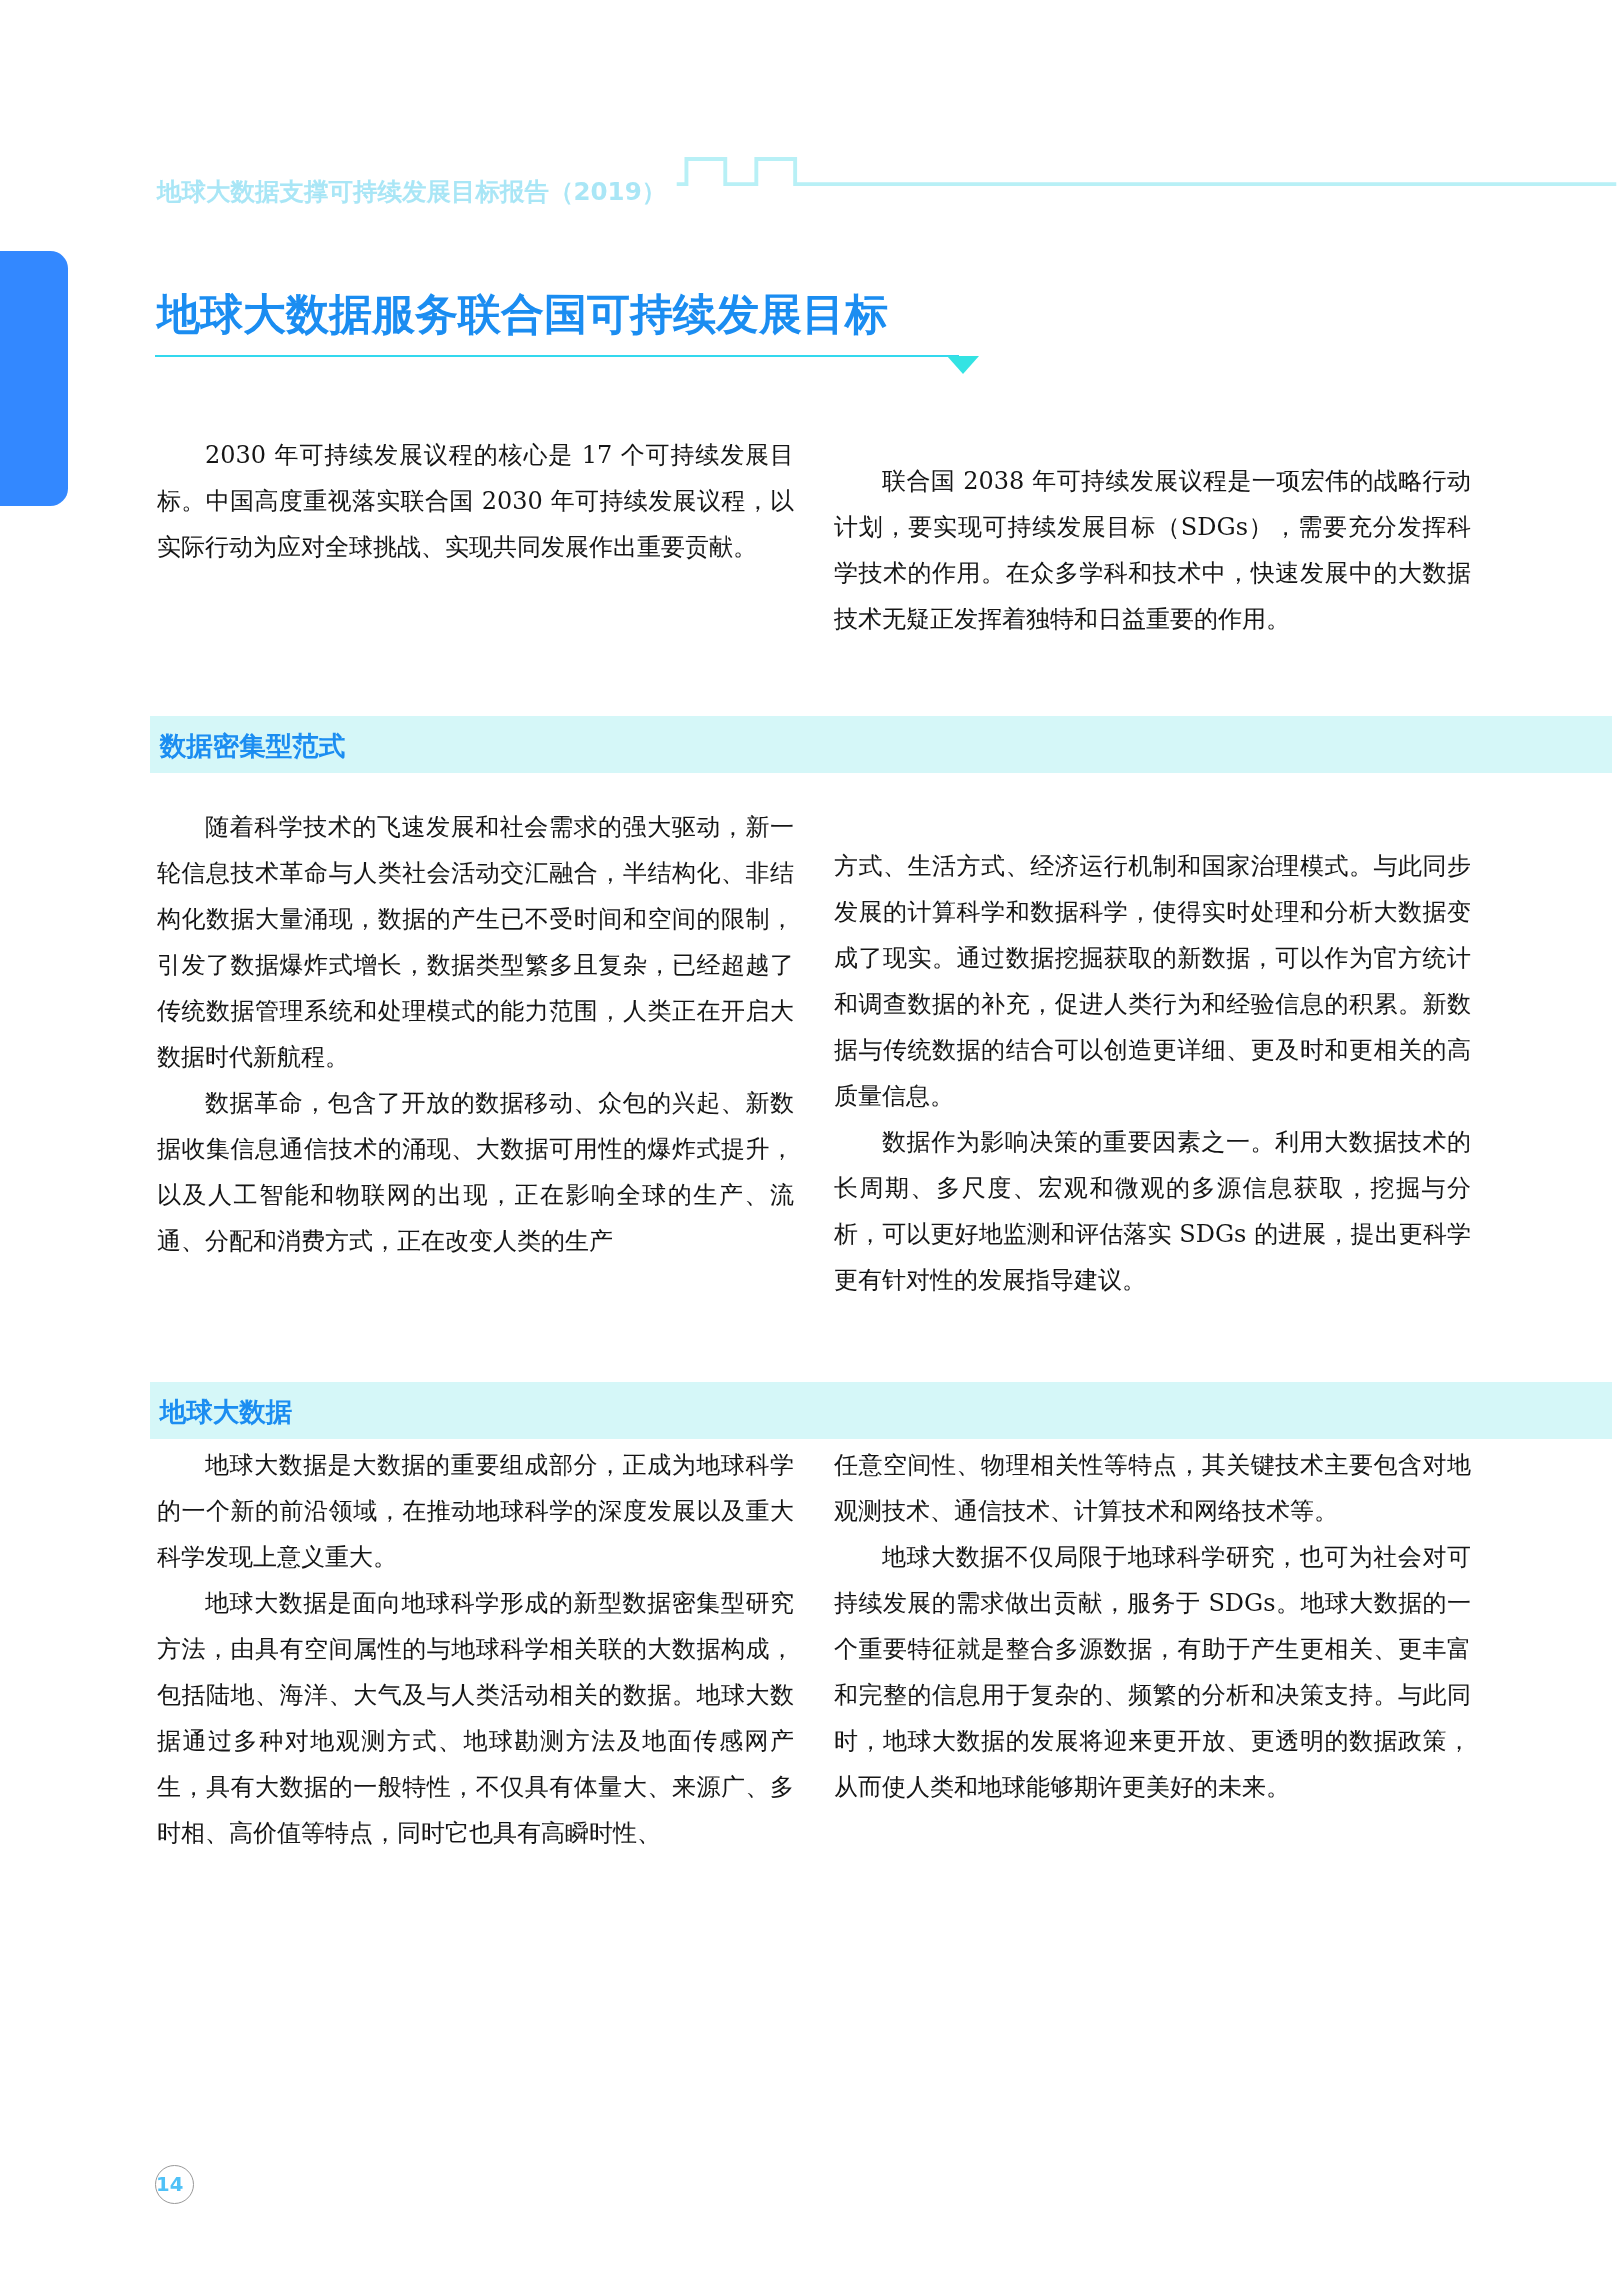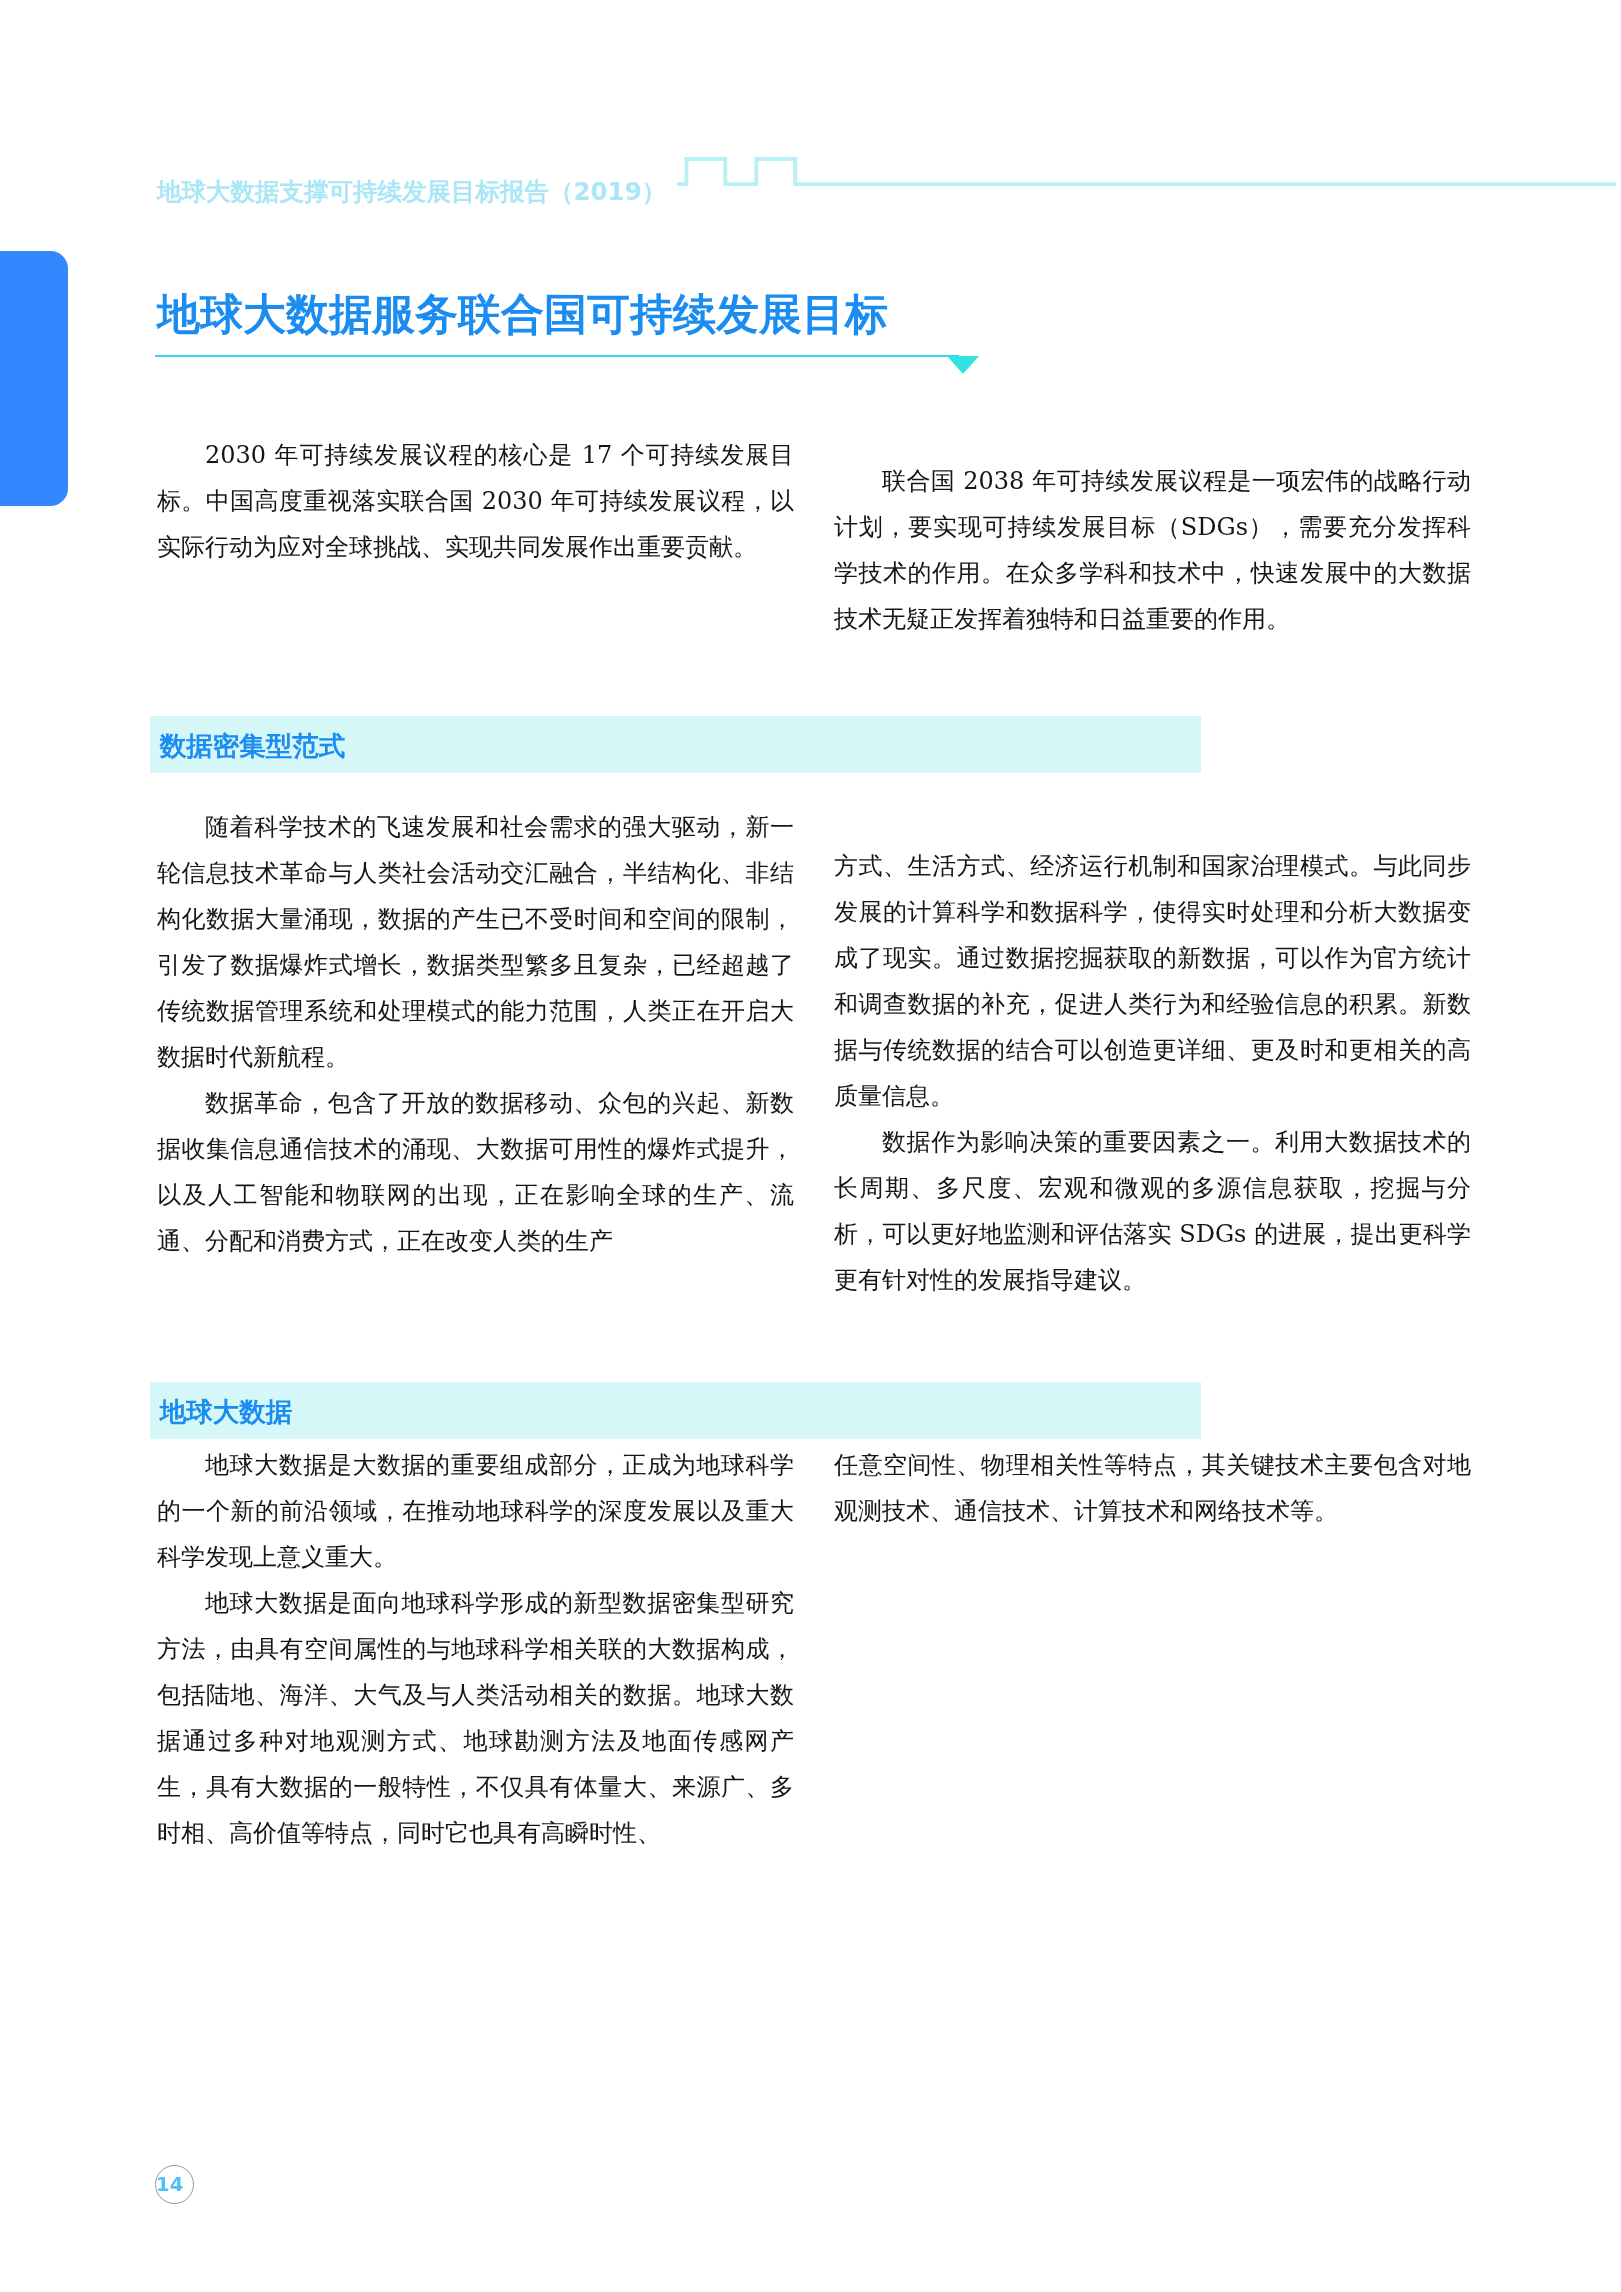--- a/index.html
+++ b/index.html
@@ -13,21 +13,21 @@
   .title { position:absolute; left:157px; top:286px; font-family:"DejaVu Sans","Liberation Sans",sans-serif;
          font-weight:bold; font-size:43px; color:#1b8df1; letter-spacing:0px; white-space:nowrap; }
   .title-rule { position:absolute; left:155px; top:355px; width:804px; height:2px; background:#33d8ee; }
   .title-tri { position:absolute; left:947px; top:356px; width:0; height:0;
          border-left:16.7px solid transparent; border-right:16.7px solid transparent; border-top:18.6px solid #33e3e3; }
   .col { position:absolute; font-size:24px; line-height:46px; text-align:justify; color:#151515; }
   .col p { margin:0; text-indent:2em; }
   .col p.cont { text-indent:0; }
   .left { left:157px; width:637px; }
   .right { left:834px; width:637px; }
-  .section-bar { position:absolute; left:150px; width:1051px; height:57px; background:#d5f7f8; }
+  .section-bar { position:absolute; left:150px; width:1462px; height:57px; background:#d5f7f8; }
   .section-bar span { position:absolute; left:9.8px; top:11.8px; font-family:"DejaVu Sans","Liberation Sans",sans-serif;
          font-weight:bold; font-size:26.5px; color:#1b8df1; }
   .page-num { position:absolute; left:155px; top:2165px; width:37px; height:37px; border:1.5px solid #999;
          border-radius:50%; text-align:left; line-height:37px; font-family:"DejaVu Sans","Liberation Sans",sans-serif;
          font-weight:bold; font-size:19.6px; color:#4fc1f7; }
 </style>
 </head>
 <body>
 
 <div class="running-head">地球大数据支撑可持续发展目标报告（2019）</div>
@@ -62,16 +62,17 @@
 
 <div class="section-bar" style="top:1355px;margin-top:27px;">
   <span>地球大数据</span>
 </div>
 <div class="col left" style="top:1442px;">
   <p>地球大数据是大数据的重要组成部分，正成为地球科学的一个新的前沿领域，在推动地球科学的深度发展以及重大科学发现上意义重大。</p>
   <p>地球大数据是面向地球科学形成的新型数据密集型研究方法，由具有空间属性的与地球科学相关联的大数据构成，包括陆地、海洋、大气及与人类活动相关的数据。地球大数据通过多种对地观测方式、地球勘测方法及地面传感网产生，具有大数据的一般特性，不仅具有体量大、来源广、多时相、高价值等特点，同时它也具有高瞬时性、</p>
 </div>
 <div class="col right" style="top:1442px;">
   <p class="cont">任意空间性、物理相关性等特点，其关键技术主要包含对地观测技术、通信技术、计算技术和网络技术等。</p>
+  <p>地球大数据不仅局限于地球科学研究，也可为社会对可持续发展的需求做出贡献，服务于 SDGs。地球大数据的一个重要特征就是整合多源数据，有助于产生更相关、更丰富和完整的信息用于复杂的、频繁的分析和决策支持。与此同时，地球大数据的发展将迎来更开放、更透明的数据政策，从而使人类和地球能够期许更美好的未来。</p>
 </div>
 
 <div class="page-num">14</div>
 
 
 </body></html>

